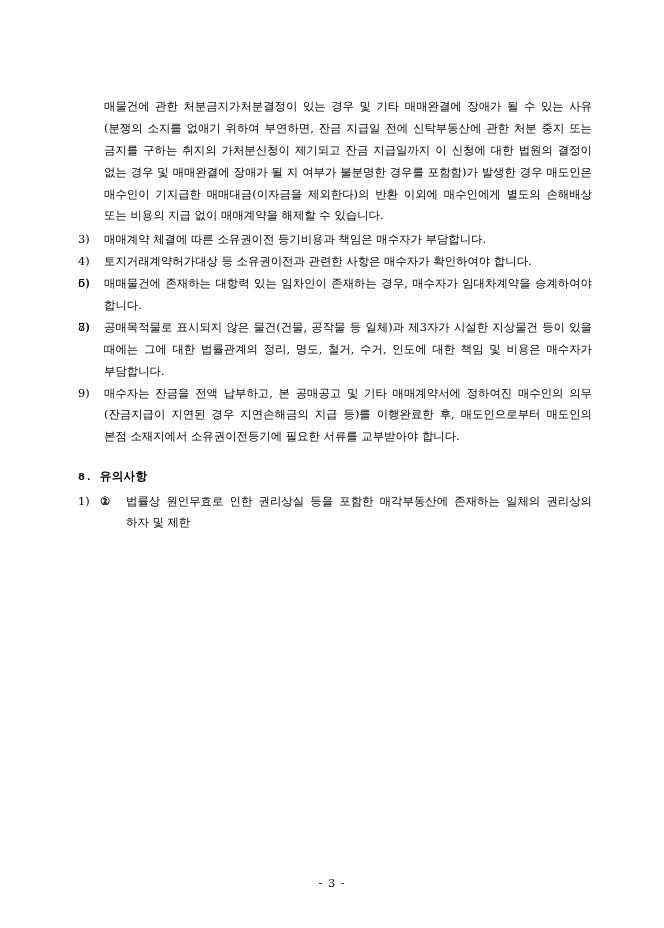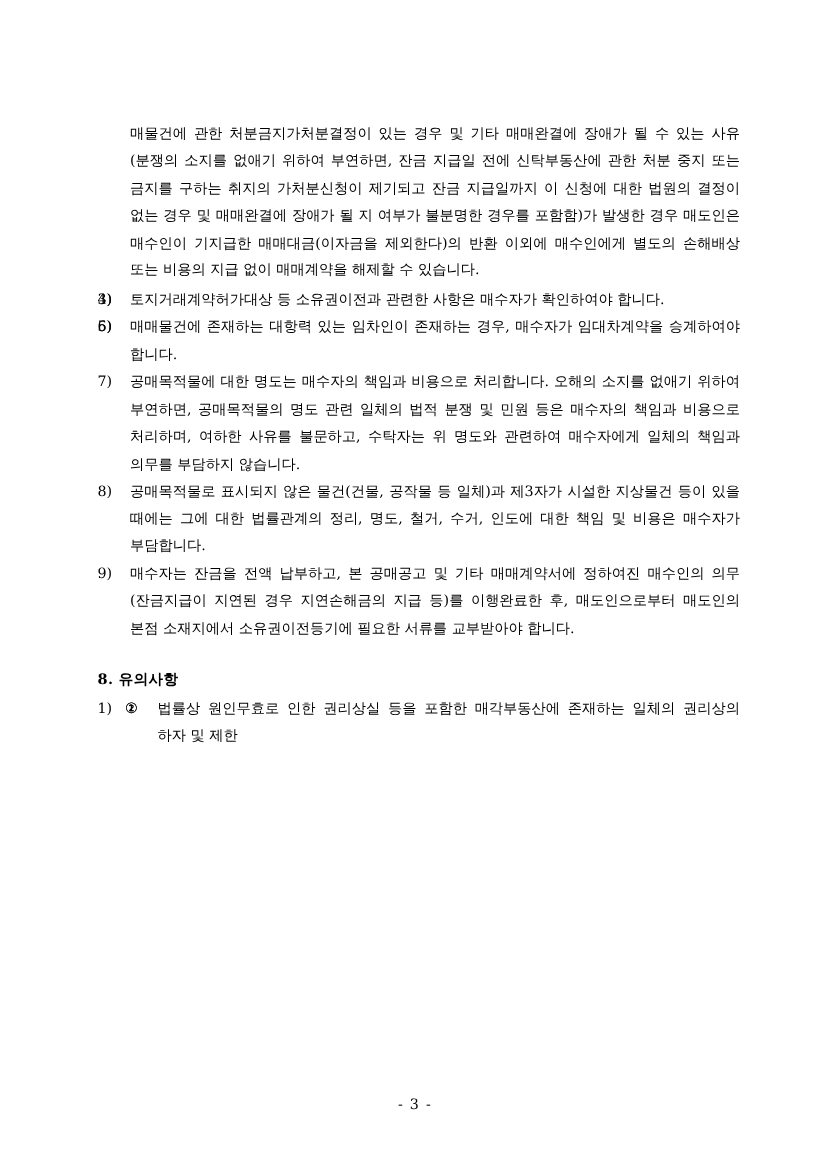--- a/index.html
+++ b/index.html
@@ -53,20 +53,21 @@
     width: 24px;
     text-align: left;
   }
   
   .section-heading {
     font-weight: bold;
     font-size: 11.6px;
     margin: 18px 0 2px 0;
     padding-left: 6px;
     letter-spacing: 0.3px;
+    font-family: Liberation Mono, monospace;
   }
   
   .circ-list {
     margin: 0;
     padding: 0;
     list-style: none;
   }
   .circ-item {
     position: relative;
     padding-left: 54px;
@@ -94,35 +95,35 @@
 <body>
 
 <div class="page">
   <div class="doc-body">
 
     <p class="cont-para">매물건에 관한 처분금지가처분결정이 있는 경우 및 기타 매매완결에 장애가 될 수 있는 사유(분쟁의 소지를 없애기 위하여 부연하면, 잔금 지급일 전에 신탁부동산에 관한 처분 중지 또는 금지를 구하는 취지의 가처분신청이 제기되고 잔금 지급일까지 이 신청에 대한 법원의 결정이 없는 경우 및 매매완결에 장애가 될 지 여부가 불분명한 경우를 포함함)가 발생한 경우 매도인은 매수인이 기지급한 매매대금(이자금을 제외한다)의 반환 이외에 매수인에게 별도의 손해배상 또는 비용의 지급 없이 매매계약을 해제할 수 있습니다.</p>
 
     <ul class="num-list">
       <li class="num-item">
         <span class="marker">3)</span>
+        <span>매매계약 체결에 따른 소유권이전 등기비용과 책임은 매수자가 부담합니다.</span>
       </li>
       <li class="num-item">
         <span class="marker">4)</span>
         <span>토지거래계약허가대상 등 소유권이전과 관련한 사항은 매수자가 확인하여야 합니다.</span>
       </li>
       <li class="num-item">
         <span class="marker">5)</span>
       </li>
       <li class="num-item">
         <span class="marker">6)</span>
         <span>매매물건에 존재하는 대항력 있는 임차인이 존재하는 경우, 매수자가 임대차계약을 승계하여야 합니다.</span>
       </li>
       <li class="num-item">
         <span class="marker">7)</span>
-        <span>공매목적물에 대한 명도는 매수자의 책임과 비용으로 처리합니다. 오해의 소지를 없애기 위하여 부연하면, 공매목적물의 명도 관련 일체의 법적 분쟁 및 민원 등은 매수자의 책임과 비용으로 처리하며, 여하한 사유를 불문하고, 수탁자는 위 명도와 관련하여 매수자에게 일체의 책임과 의무를 부담하지 않습니다.</span>
       </li>
       <li class="num-item">
         <span class="marker">8)</span>
         <span>공매목적물로 표시되지 않은 물건(건물, 공작물 등 일체)과 제3자가 시설한 지상물건 등이 있을 때에는 그에 대한 법률관계의 정리, 명도, 철거, 수거, 인도에 대한 책임 및 비용은 매수자가 부담합니다.</span>
       </li>
       <li class="num-item">
         <span class="marker">9)</span>
         <span>매수자는 잔금을 전액 납부하고, 본 공매공고 및 기타 매매계약서에 정하여진 매수인의 의무(잔금지급이 지연된 경우 지연손해금의 지급 등)를 이행완료한 후, 매도인으로부터 매도인의 본점 소재지에서 소유권이전등기에 필요한 서류를 교부받아야 합니다.</span>
       </li>
     </ul>

